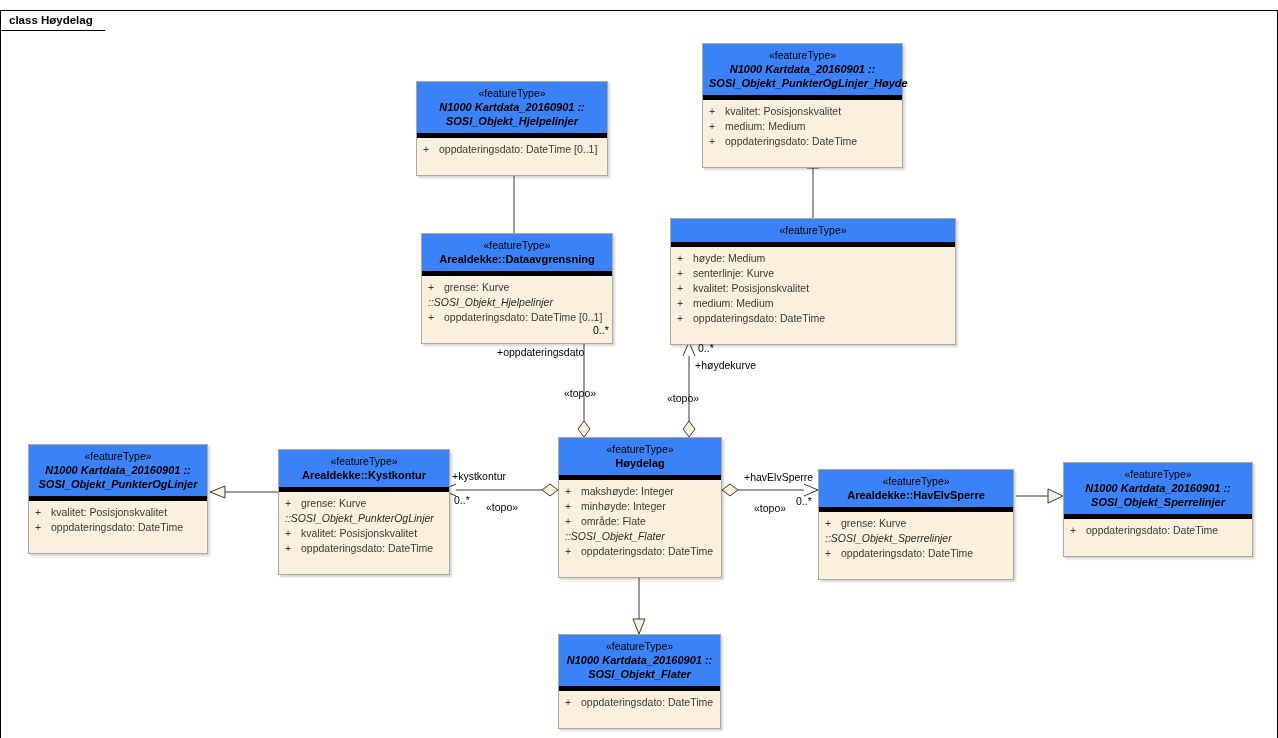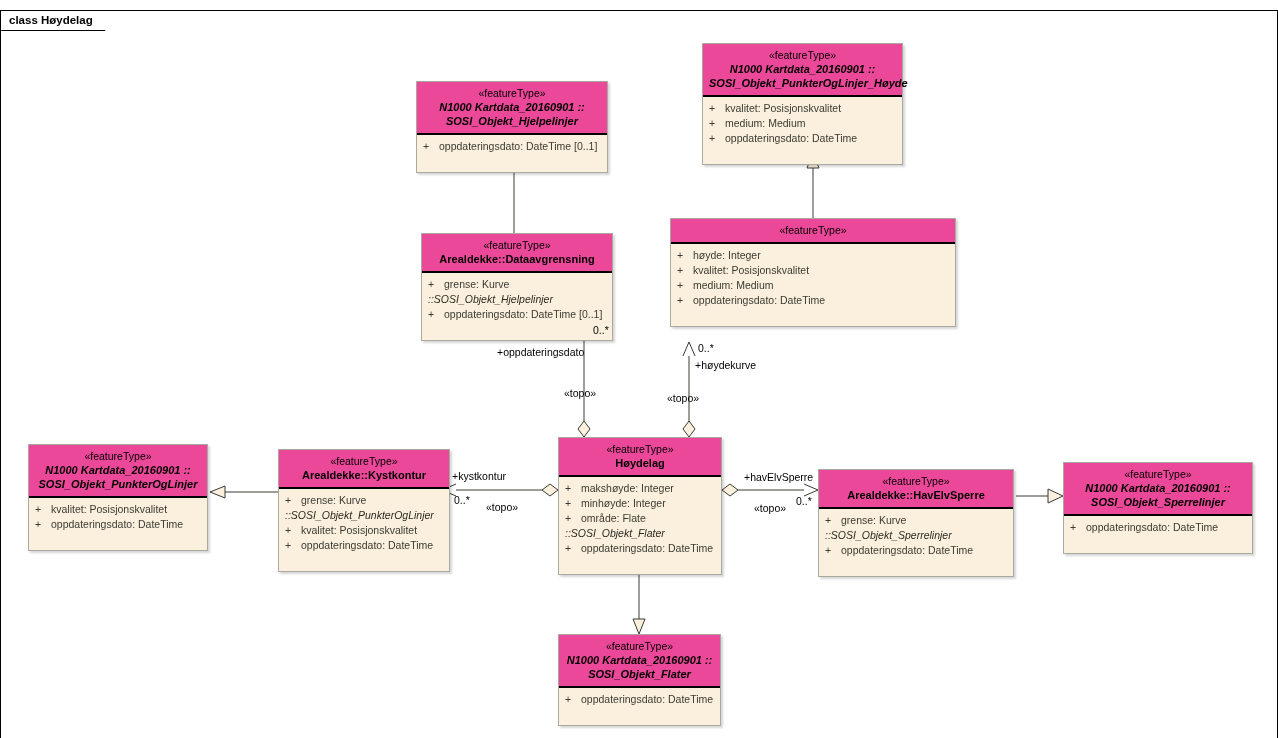--- a/index.html
+++ b/index.html
@@ -54,22 +54,22 @@
   .uml-class {
     position: absolute;
     background: #fbf0dd;
     border: 1px solid #a9a9a0;
     z-index: 20;
     box-shadow: 2px 2px 2px rgba(0,0,0,0.16);
   }
   .uml-head {
     padding: 5px 6px 5px 6px;
     text-align: center;
-    border-bottom: 2px solid #000000;
-    background: #ec4899;
+    border-bottom: 5px solid #000000;
+    background: #3b82f6;
   }
   .stereotype {
     font-size: 10.5px;
     color: #000;
     line-height: 13px;
   }
   .cls-name {
     font-size: 11px;
     font-weight: bold;
     color: #000;
@@ -252,21 +252,24 @@
       </div>
     </div>
   </div>
 
   <div class="uml-class" style="left:669px; top:207px; width:286px;">
     <div class="uml-head">
       <div class="stereotype">«featureType»</div>
     </div>
     <div class="uml-body">
       <div class="attr">
-        <span class="vis">+</span><span>høyde: Integer</span>
+        <span class="vis">+</span><span>høyde: Medium</span>
+      </div>
+      <div class="attr">
+        <span class="vis">+</span><span>senterlinje: Kurve</span>
       </div>
       <div class="attr">
         <span class="vis">+</span><span>kvalitet: Posisjonskvalitet</span>
       </div>
       <div class="attr">
         <span class="vis">+</span><span>medium: Medium</span>
       </div>
       <div class="attr">
         <span class="vis">+</span><span>oppdateringsdato: DateTime</span>
       </div>

